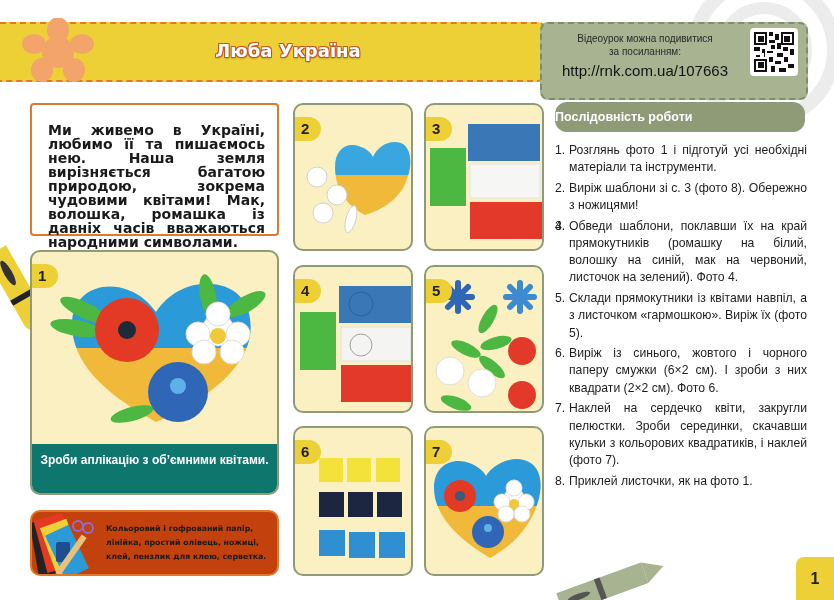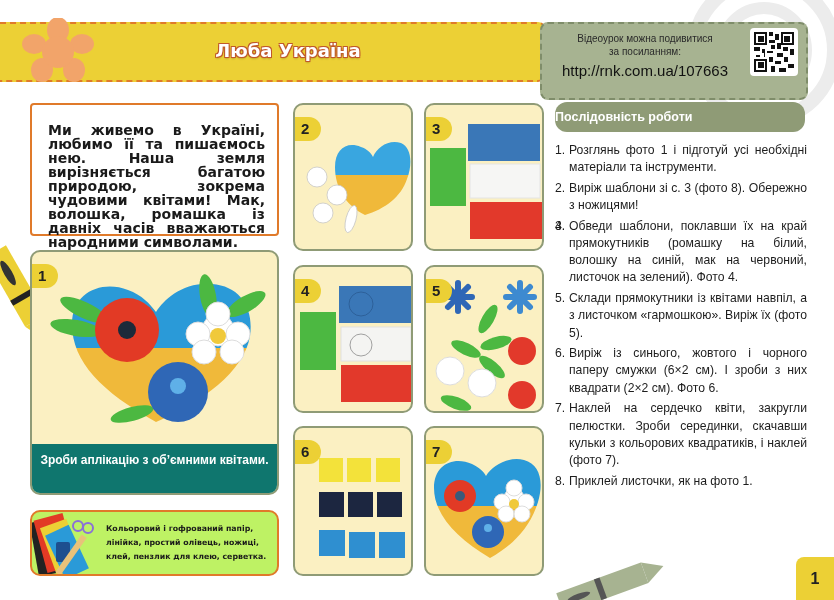--- a/index.html
+++ b/index.html
@@ -54,21 +54,21 @@
   }
   .badge {
     position: absolute; left: 0; top: 12px; height: 24px; padding: 0 12px 0 6px;
     background: #ecd035; border-radius: 0 12px 12px 0;
     font-weight: bold; font-size: 15px; line-height: 24px; color: #222;
   }
 
   
   .materials {
     position: absolute; left: 30px; top: 510px; width: 249px; height: 66px;
-    border: 2px solid #e07a2a; border-radius: 10px; background: #bef264; overflow: hidden;
+    border: 2px solid #e07a2a; border-radius: 10px; background: #c2410c; overflow: hidden;
   }
   .materials-text {
     position: absolute; left: 74px; top: 10px; right: 6px;
     font-family: "DejaVu Sans", sans-serif; font-weight: bold; font-size: 7.8px; line-height: 14px;
   }
   .materials-img { position: absolute; left: 0; top: 0; width: 72px; height: 66px; }
 
   
   .card {
     position: absolute; width: 120px; background: #fbf0c2; border: 2px solid #8f9b76; border-radius: 10px; overflow: hidden;

